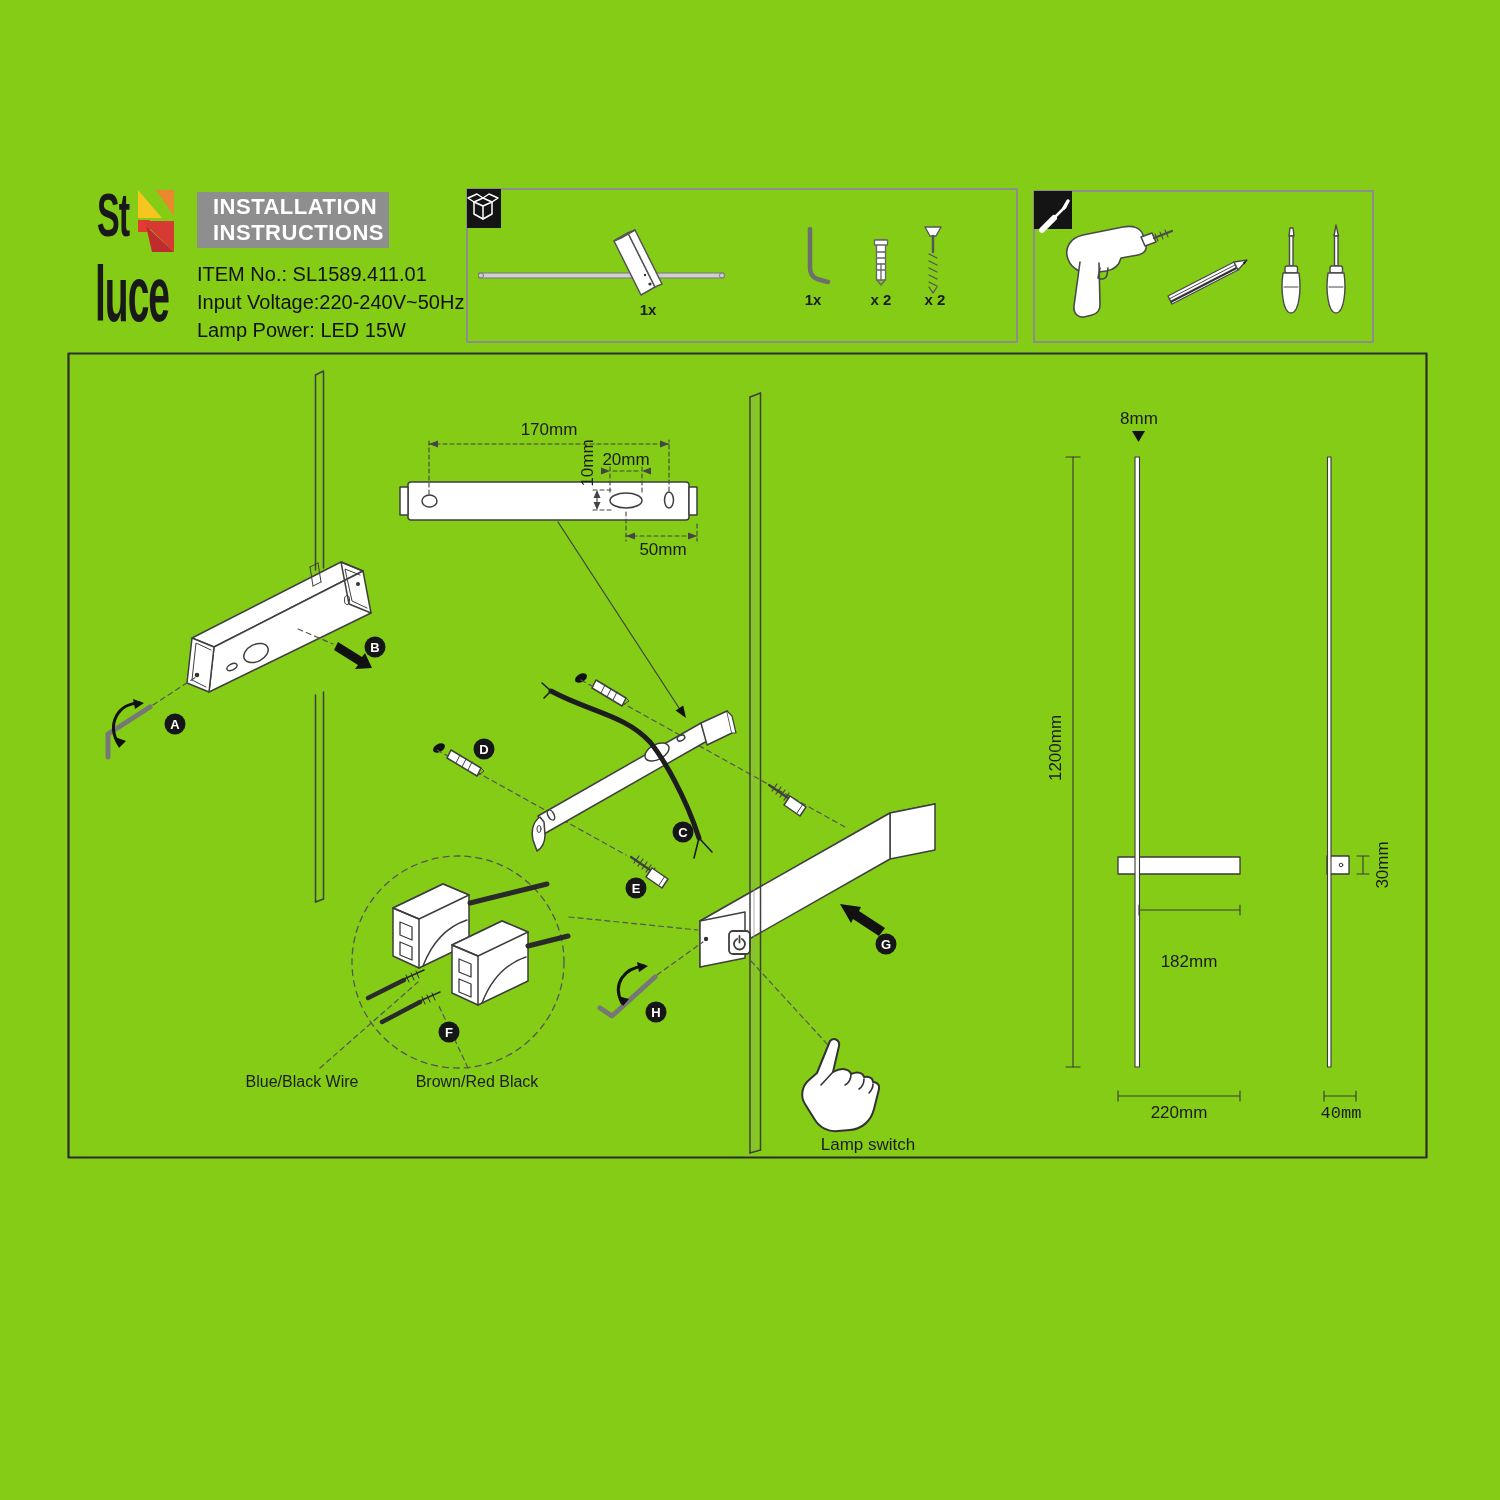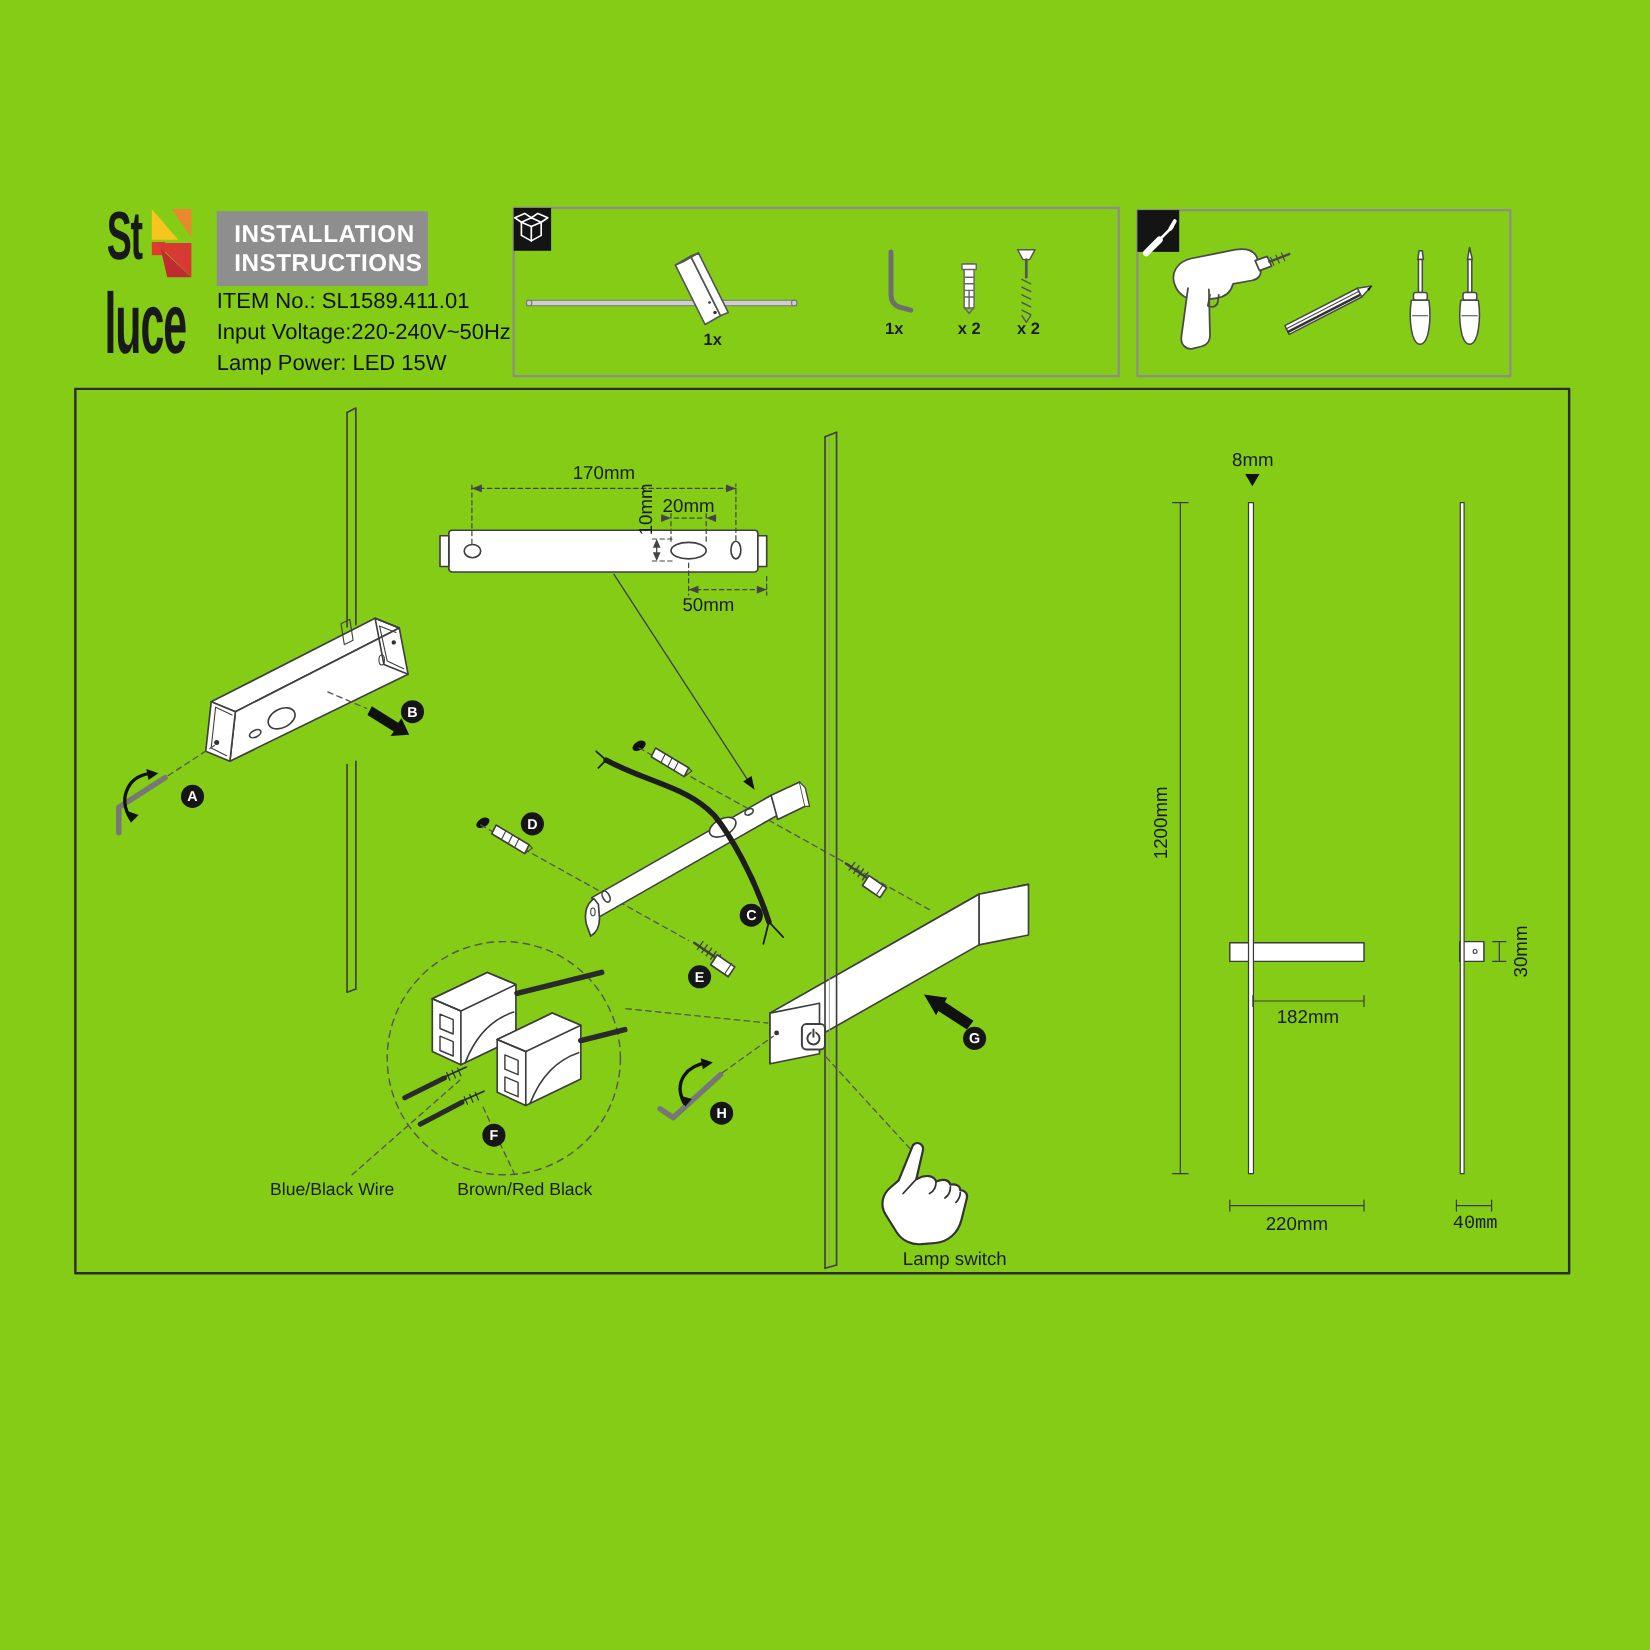--- a/index.html
+++ b/index.html
@@ -11,21 +11,21 @@
   .lbl.rot{transform:translate(-50%,-50%) rotate(-90deg);}
   .lbl.qty{font-size:15px;font-weight:bold;}
   .lbl.wire{font-size:16px;}
   .step{position:absolute;transform:translate(-50%,-50%);width:21px;height:21px;border-radius:50%;
         background:#161616;color:#fff;font-size:13px;font-weight:bold;display:flex;
         align-items:center;justify-content:center;z-index:3;}
   .logo-st{position:absolute;left:97px;top:184px;font-weight:bold;font-size:62px;line-height:62px;
         letter-spacing:-2px;color:#191919;transform:scaleX(.55);transform-origin:left top;z-index:2;}
   .logo-luce{position:absolute;left:95px;top:255px;font-weight:bold;font-size:78px;line-height:78px;
         letter-spacing:-2px;color:#191919;transform:scaleX(.50);transform-origin:left top;z-index:2;}
-  .title-box{position:absolute;left:197px;top:192px;width:192px;height:68px;background:#8e8e8e;
+  .title-box{position:absolute;left:197px;top:192px;width:192px;height:56px;background:#8e8e8e;
         z-index:2;padding-left:16px;box-sizing:border-box;display:flex;flex-direction:column;justify-content:center;}
   .title-box div{color:#fff;font-weight:bold;font-size:22px;line-height:26px;letter-spacing:.5px;}
   .info{position:absolute;left:197px;font-size:20px;color:#111;z-index:2;white-space:nowrap;}
 </style>
 </head>
 <body>
 
 <div class="page">
 
   <svg width="1500" height="1500" viewBox="0 0 1500 1500">
@@ -320,25 +320,25 @@
   <div class="info" style="top:319px;">Lamp Power: LED 15W</div>
 
   <div class="lbl qty" style="left:648px;top:309px;">1x</div>
   <div class="lbl qty" style="left:813px;top:299px;">1x</div>
   <div class="lbl qty" style="left:881px;top:299px;">x 2</div>
   <div class="lbl qty" style="left:935px;top:299px;">x 2</div>
 
   <div class="lbl" style="left:549px;top:430px;">170mm</div>
   <div class="lbl rot" style="left:588px;top:463px;">10mm</div>
   <div class="lbl" style="left:626px;top:460px;">20mm</div>
-  <div class="lbl" style="left:644px;top:550px;">50mm</div>
+  <div class="lbl" style="left:663px;top:550px;">50mm</div>
 
   <div class="lbl" style="left:1139px;top:419px;">8mm</div>
   <div class="lbl rot" style="left:1056px;top:748px;">1200mm</div>
-  <div class="lbl" style="left:1189px;top:925px;">182mm</div>
+  <div class="lbl" style="left:1189px;top:962px;">182mm</div>
   <div class="lbl rot" style="left:1383px;top:865px;">30mm</div>
   <div class="lbl" style="left:1179px;top:1113px;">220mm</div>
   <div class="lbl" style="left:1341px;top:1113px;font-family:Liberation Mono, monospace;">40mm</div>
 
   <div class="lbl wire" style="left:302px;top:1082px;">Blue/Black Wire</div>
   <div class="lbl wire" style="left:477px;top:1082px;">Brown/Red Black</div>
   <div class="lbl" style="left:868px;top:1145px;">Lamp switch</div>
 
   <div class="step" style="left:175px;top:724px;">A</div>
   <div class="step" style="left:375px;top:647px;">B</div>

